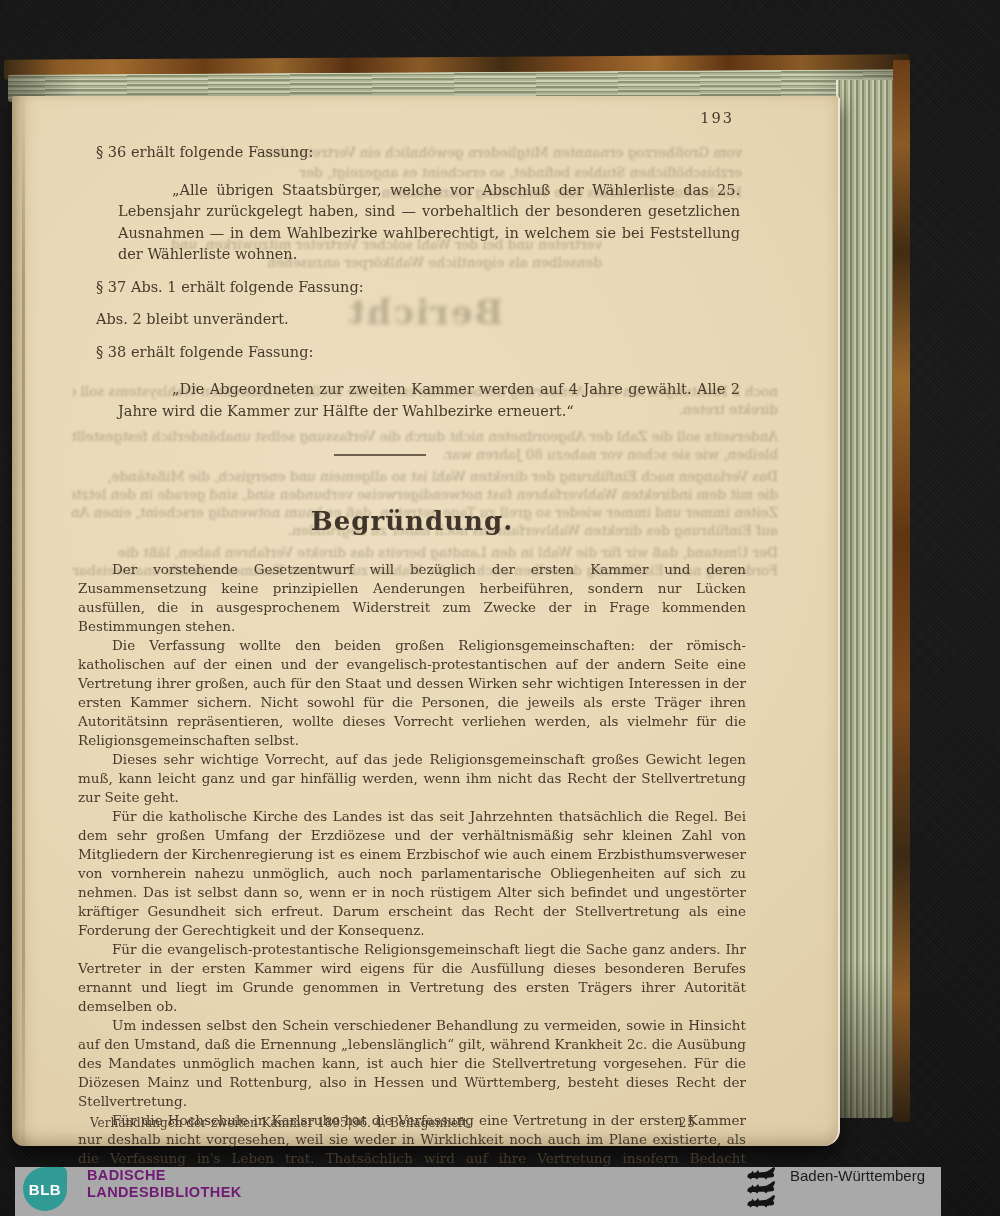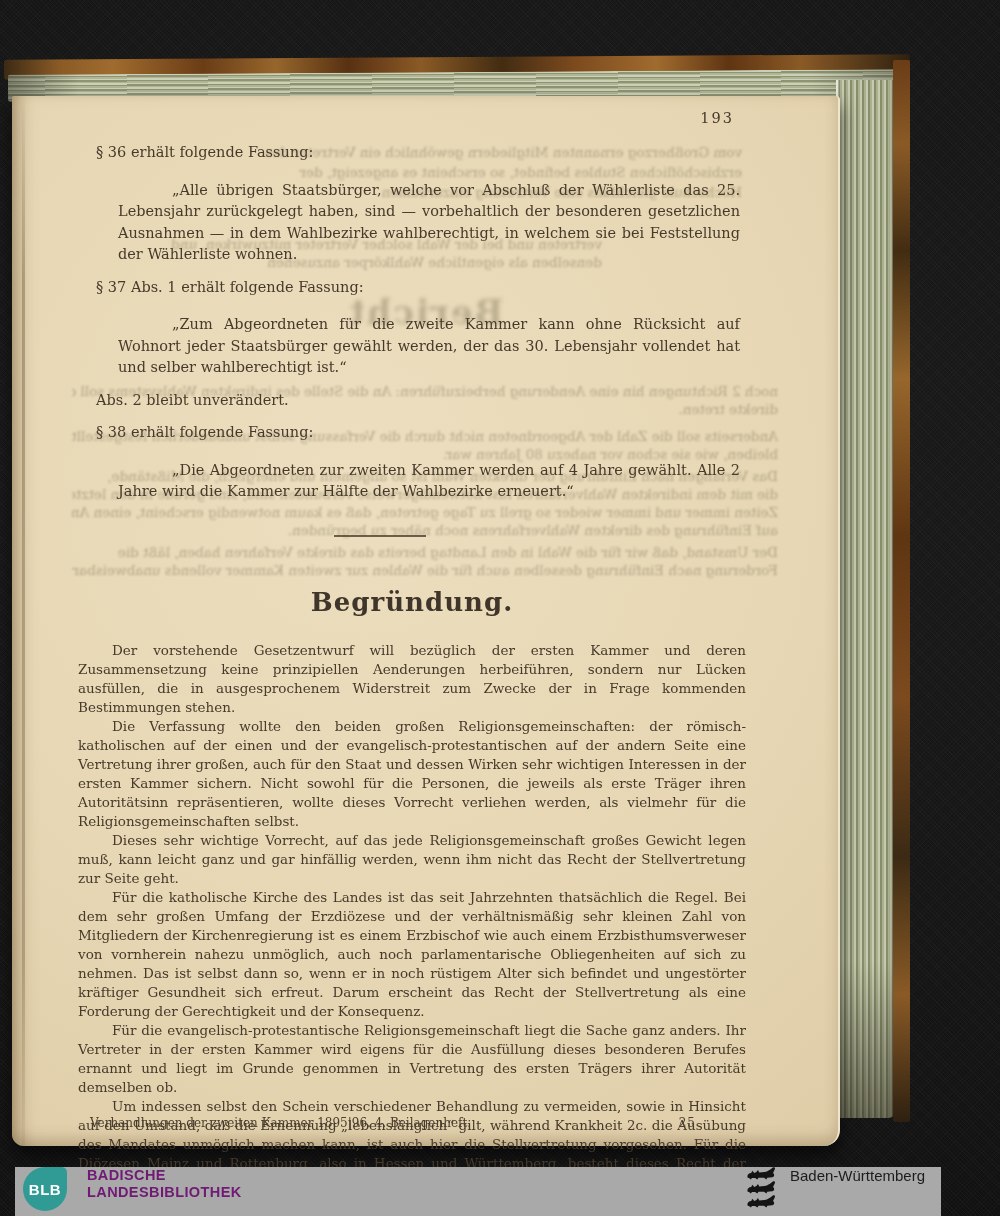--- a/index.html
+++ b/index.html
@@ -102,21 +102,20 @@
       <div style="top:466px;left:60px;width:706px;">Forderung nach Einführung desselben auch für die Wahlen zur zweiten Kammer vollends unabweisbar</div>
     </div>
 
     <div class="content">
       <div class="page-num">193</div>
 
       <div class="amendments">
         <div class="clause">§ 36 erhält folgende Fassung:</div>
         <div class="quote">„Alle übrigen Staatsbürger, welche vor Abschluß der Wählerliste das 25. Lebensjahr zurückgelegt haben, sind — vorbehaltlich der besonderen gesetzlichen Ausnahmen — in dem Wahlbezirke wahlberechtigt, in welchem sie bei Feststellung der Wählerliste wohnen.</div>
         <div class="clause">§ 37 Abs. 1 erhält folgende Fassung:</div>
-        <div class="quote">„Zum Abgeordneten für die zweite Kammer kann ohne Rücksicht auf Wohnort jeder Staatsbürger gewählt werden, der das 30. Lebensjahr vollendet hat und selber wahlberechtigt ist.“</div>
         <div class="clause">Abs. 2 bleibt unverändert.</div>
         <div class="clause">§ 38 erhält folgende Fassung:</div>
         <div class="quote">„Die Abgeordneten zur zweiten Kammer werden auf 4 Jahre gewählt. Alle 2 Jahre wird die Kammer zur Hälfte der Wahlbezirke erneuert.“</div>
       </div>
 
       <hr class="divider">
 
       <div class="heading">Begründung.</div>
 
       <div class="body-text">

